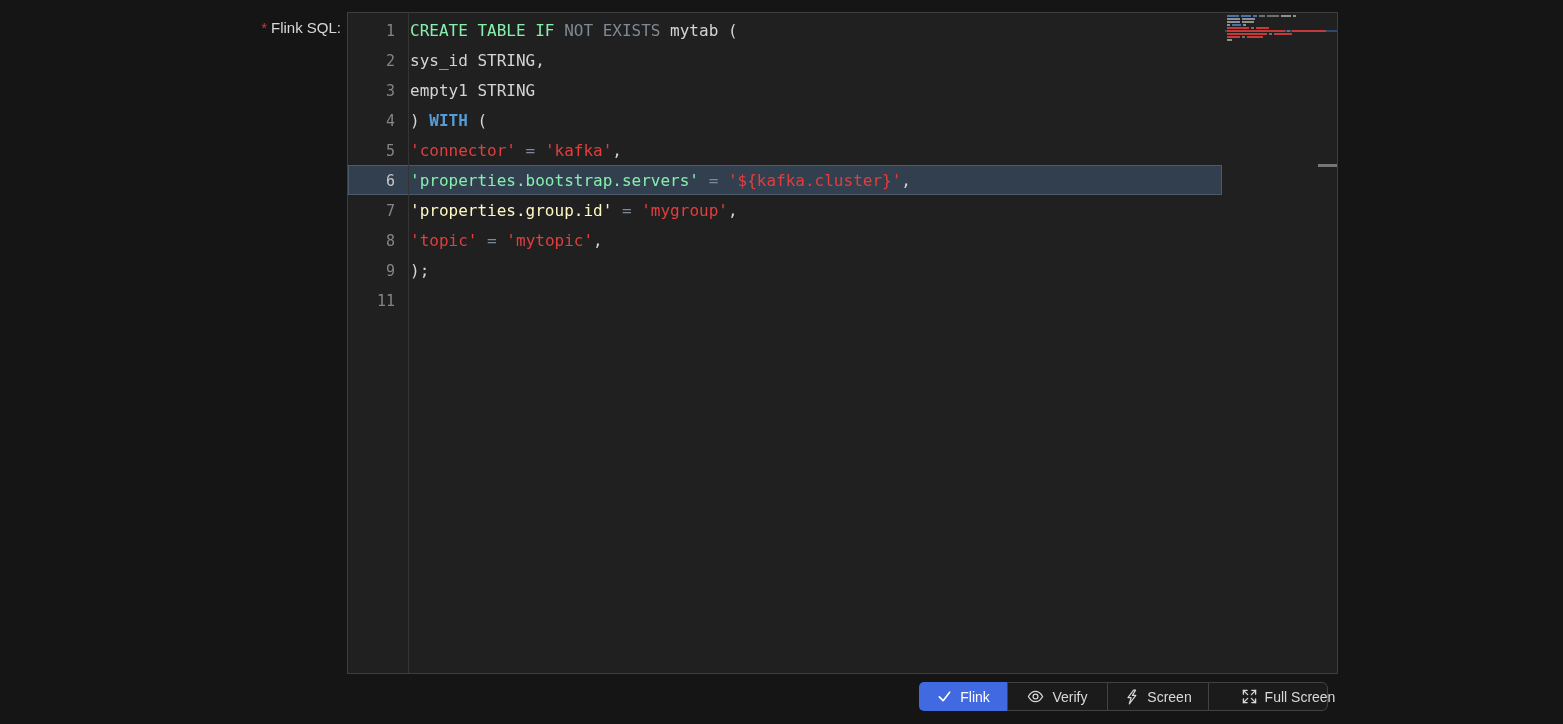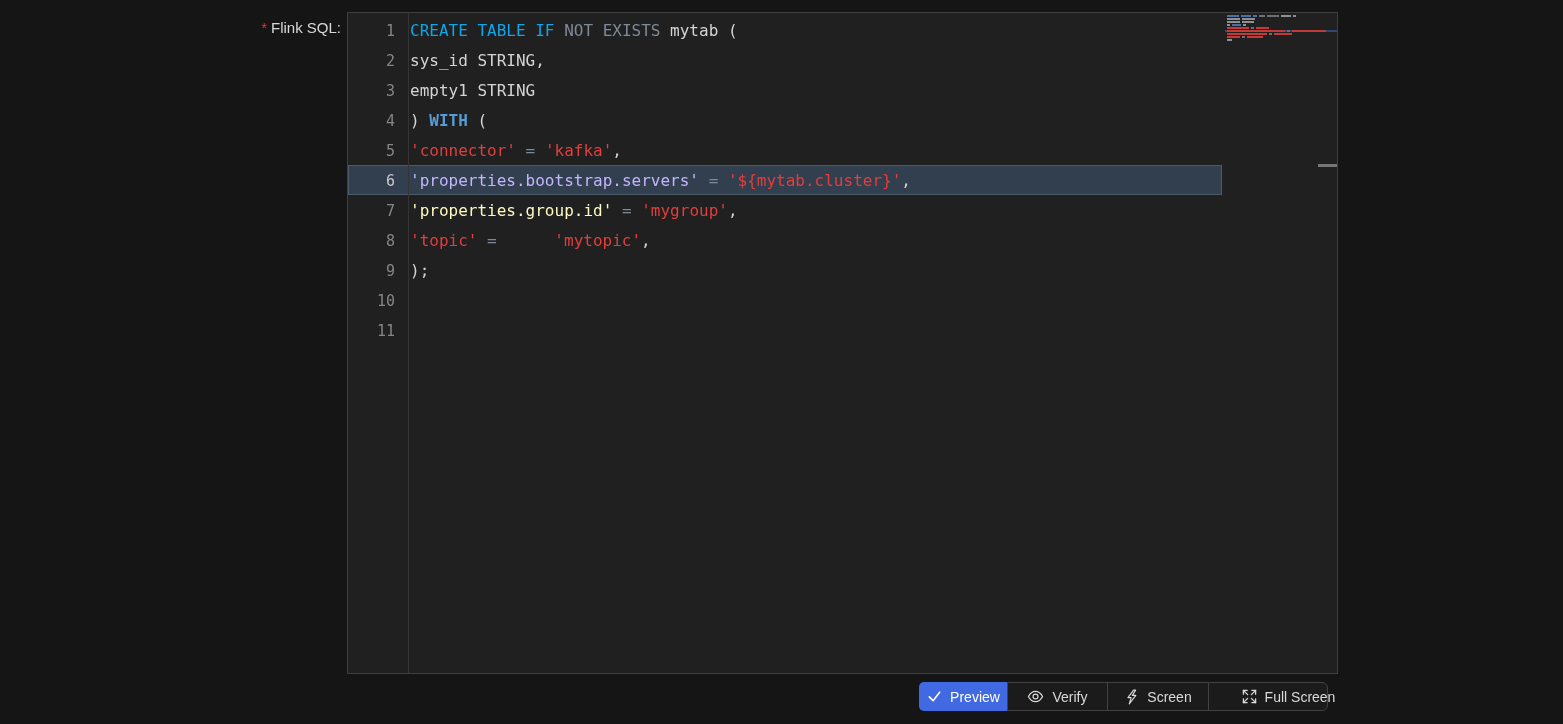--- a/index.html
+++ b/index.html
@@ -84,57 +84,53 @@
   <div class="form-label">
     <span class="required-marker" style="color: rgb(217, 54, 62);">*</span><span>Flink SQL:</span>
   </div>
 
   <div class="editor" style="background: rgb(32, 32, 32); border-color: rgb(62, 62, 62);">
     <div class="active-line-highlight" style="background: rgb(50, 63, 78); border-color: rgb(76, 91, 107);"></div>
     <div class="gutter-sep"></div>
     <div class="code-rows" id="code-rows">
         <div class="code-row">
           <div class="gutter-cell">1</div>
-          <div class="code-cell"><span style="color: #0ea5e9;">CREATE TABLE IF</span><span style="color: rgb(212, 212, 212);"> </span><span style="color: rgb(126, 138, 150);">NOT EXISTS</span><span style="color: rgb(212, 212, 212);"> mytab (</span></div>
+          <div class="code-cell"><span style="color: #86efac;">CREATE TABLE IF</span><span style="color: rgb(212, 212, 212);"> </span><span style="color: rgb(126, 138, 150);">NOT EXISTS</span><span style="color: rgb(212, 212, 212);"> mytab (</span></div>
         </div>
         <div class="code-row">
           <div class="gutter-cell">2</div>
           <div class="code-cell"><span style="color: rgb(212, 212, 212);">sys_id STRING,</span></div>
         </div>
         <div class="code-row">
           <div class="gutter-cell">3</div>
           <div class="code-cell"><span style="color: rgb(212, 212, 212);">empty1 STRING</span></div>
         </div>
         <div class="code-row">
           <div class="gutter-cell">4</div>
           <div class="code-cell"><span style="color: rgb(212, 212, 212);">) </span><span style="color: rgb(86, 156, 214); font-weight: bold;">WITH</span><span style="color: rgb(212, 212, 212);"> (</span></div>
         </div>
         <div class="code-row">
           <div class="gutter-cell">5</div>
           <div class="code-cell"><span style="color: rgb(226, 62, 62);">'connector'</span><span style="color: rgb(212, 212, 212);"> </span><span style="color: rgb(126, 138, 150);">=</span><span style="color: rgb(212, 212, 212);"> </span><span style="color: rgb(226, 62, 62);">'kafka'</span><span style="color: rgb(212, 212, 212);">,</span></div>
         </div>
         <div class="code-row">
           <div class="gutter-cell active">6</div>
-          <div class="code-cell"><span style="color: #c4b5fd;">'properties.bootstrap.servers'</span><span style="color: rgb(212, 212, 212);"> </span><span style="color: rgb(126, 138, 150);">=</span><span style="color: rgb(212, 212, 212);"> </span><span style="color: rgb(226, 62, 62);">'${mytab.cluster}'</span><span style="color: rgb(212, 212, 212);">,</span></div>
+          <div class="code-cell"><span style="color: #86efac;">'properties.bootstrap.servers'</span><span style="color: rgb(212, 212, 212);"> </span><span style="color: rgb(126, 138, 150);">=</span><span style="color: rgb(212, 212, 212);"> </span><span style="color: rgb(226, 62, 62);">'${kafka.cluster}'</span><span style="color: rgb(212, 212, 212);">,</span></div>
         </div>
         <div class="code-row">
           <div class="gutter-cell">7</div>
           <div class="code-cell"><span style="color: #fef9c3;">'properties.group.id'</span><span style="color: rgb(212, 212, 212);"> </span><span style="color: rgb(126, 138, 150);">=</span><span style="color: rgb(212, 212, 212);"> </span><span style="color: rgb(226, 62, 62);">'mygroup'</span><span style="color: rgb(212, 212, 212);">,</span></div>
         </div>
         <div class="code-row">
           <div class="gutter-cell">8</div>
-          <div class="code-cell"><span style="color: rgb(226, 62, 62);">'topic'</span><span style="color: rgb(212, 212, 212);"> </span><span style="color: rgb(126, 138, 150);">=</span><span style="color: rgb(212, 212, 212);"> </span><span style="color: rgb(226, 62, 62); margin-left: 48px;">'mytopic'</span><span style="color: rgb(212, 212, 212);">,</span></div>
+          <div class="code-cell"><span style="color: rgb(226, 62, 62);">'topic'</span><span style="color: rgb(212, 212, 212);"> </span><span style="color: rgb(126, 138, 150);">=</span><span style="color: rgb(212, 212, 212);"> </span><span style="color: rgb(226, 62, 62);">'mytopic'</span><span style="color: rgb(212, 212, 212);">,</span></div>
         </div>
         <div class="code-row">
           <div class="gutter-cell">9</div>
           <div class="code-cell"><span style="color: rgb(212, 212, 212);">);</span></div>
-        </div>
-        <div class="code-row">
-          <div class="gutter-cell">10</div>
-          <div class="code-cell"></div>
         </div>
         <div class="code-row">
           <div class="gutter-cell">11</div>
           <div class="code-cell"></div>
         </div>
       </div>
     <div class="minimap" id="minimap">
         <div class="mm-row">
           <span class="mm-seg" style="width: 12px; background: rgb(74, 112, 168);"></span>
           <span class="mm-seg" style="width: 2px; background: transparent;"></span>
@@ -202,21 +198,21 @@
     <div class="overview-ruler-mark"></div>
   </div>
 
   <div class="toolbar">
     <div class="btn primary" style="width: 89px; background: rgb(65, 105, 225);">
       <span>
         <svg width="15" height="15" viewBox="0 0 16 16">
             <path d="M2.5 8.5 L6.5 12.5 L13.5 3.5" fill="none" stroke="#ffffff" stroke-width="1.8" stroke-linecap="round" stroke-linejoin="round"></path>
           </svg>
       </span>
-      <span>Preview</span>
+      <span>Flink</span>
     </div>
     <div class="btn" style="width:101px">
       <span>
         <svg width="17" height="17" viewBox="0 0 18 18">
             <path d="M1.5 9 C3.5 5.2 6 3.5 9 3.5 C12 3.5 14.5 5.2 16.5 9 C14.5 12.8 12 14.5 9 14.5 C6 14.5 3.5 12.8 1.5 9 Z" fill="none" stroke="#d9d9d9" stroke-width="1.3"></path>
             <circle cx="9" cy="9" r="2.6" fill="none" stroke="#d9d9d9" stroke-width="1.3"></circle>
           </svg>
       </span>
       <span>Verify</span>
     </div>

